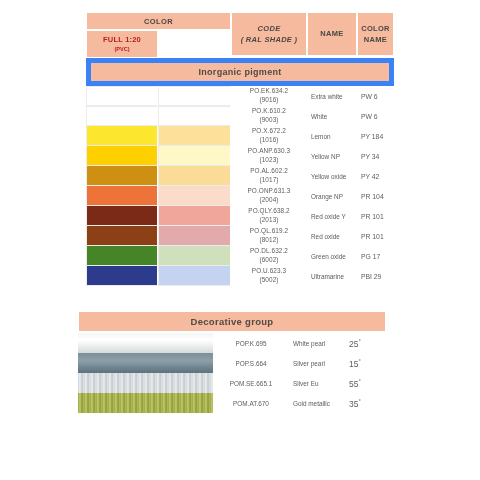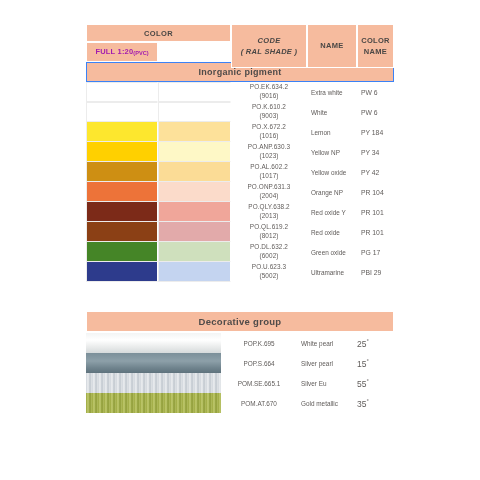--- a/index.html
+++ b/index.html
@@ -6,21 +6,21 @@
   body{
     width:480px;height:480px;
     background:#ffffff;
     font-family:"Liberation Sans", sans-serif;
     overflow:hidden;
   }
   .page{position:relative;width:480px;height:480px;}
 
   .table{
     position:absolute;
-    left:86px; top:24px;
+    left:86px; top:12px;
     width:308px;
     box-sizing:border-box;
   }
 
   
   .hdr-top{
     display:flex;
   }
   .hdr-color-group{
     width:145px;
@@ -52,38 +52,38 @@
   .hdr-code{width:76px;font-style:italic;}
   .hdr-name{width:50px;}
   .hdr-index{width:37px;}
 
   .hdr-bottom{display:flex;}
   .hdr-sub{
     box-sizing:border-box;
     border:1px solid #ffffff;
     background:#f6bb9e;
     text-align:center;
-    color:#a21caf;
+    color:#b91c1c;
     padding:4px 0 5px;
     display:flex;
-    flex-direction:row;
+    flex-direction:column;
     align-items:center;
     justify-content:center;
   }
   .hdr-sub .t1{font-size:7.5px;font-weight:bold;letter-spacing:.2px;}
   .hdr-sub .t2{font-size:5.6px;font-weight:bold;margin-top:2px;}
   .w-full{width:72px;}
   .w-tint{width:73px;}
 
   sub{font-size:72%;}
 
   
   .band{
     background:#f6bb9e;
-    border:1px solid #3b82f6;
+    border:5px solid #3b82f6;
     box-sizing:border-box;
     text-align:center;
     font-size:9px;
     font-weight:bold;
     color:#4f4b49;
     letter-spacing:.3px;
     padding:4px 0 4px;
   }
 
   
@@ -126,21 +126,21 @@
   .c-index{
     width:37px;
     font-size:6.8px;
     justify-content:flex-start;
     padding-left:4px;
   }
 
   
   .deco{
     position:absolute;
-    left:86px;
+    left:78px;
     top:311px;
     width:308px;
   }
   .deco-band{
     background:#f6bb9e;
     border:1px solid #ffffff;
     box-sizing:border-box;
     text-align:center;
     font-size:9.5px;
     font-weight:bold;

